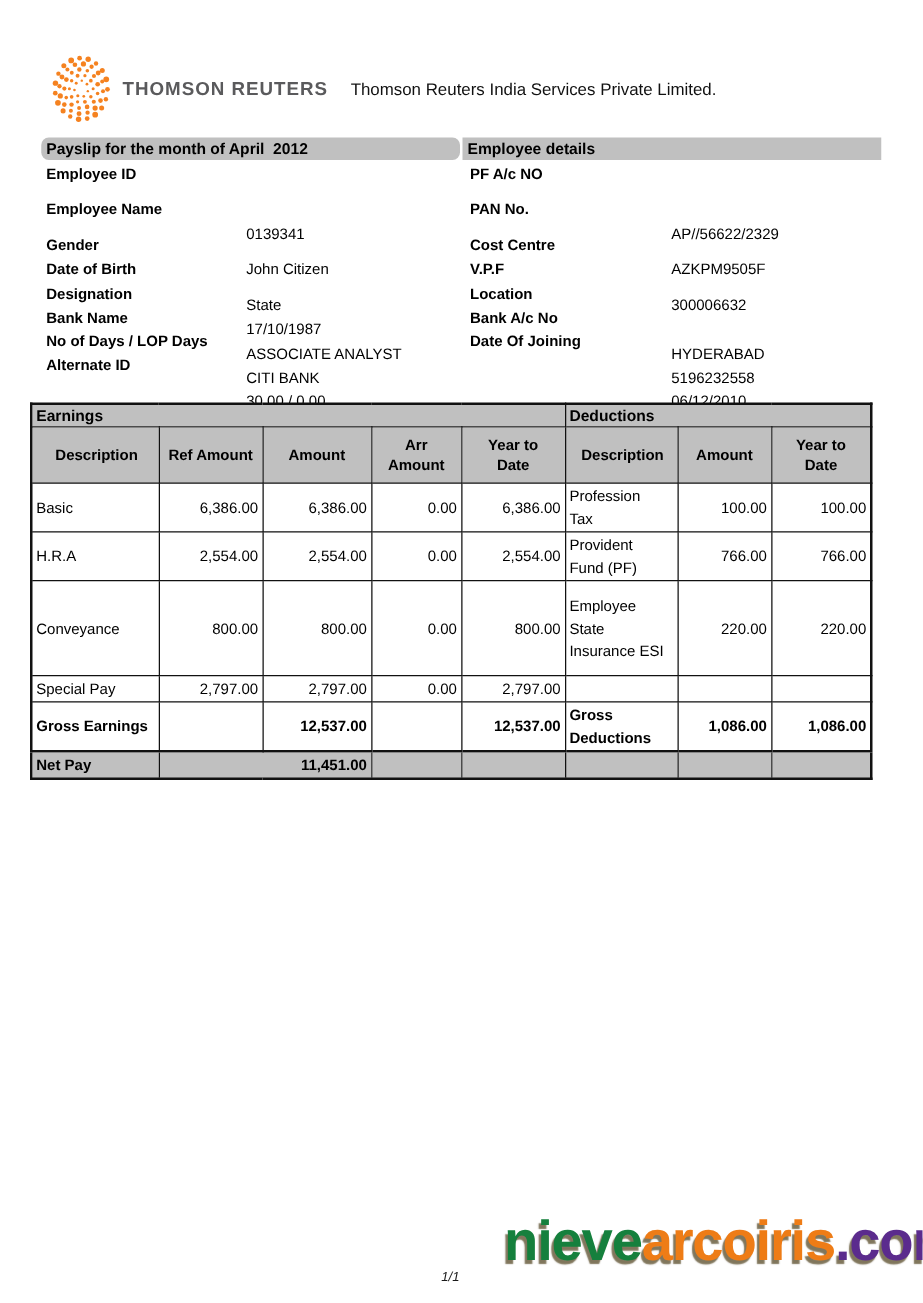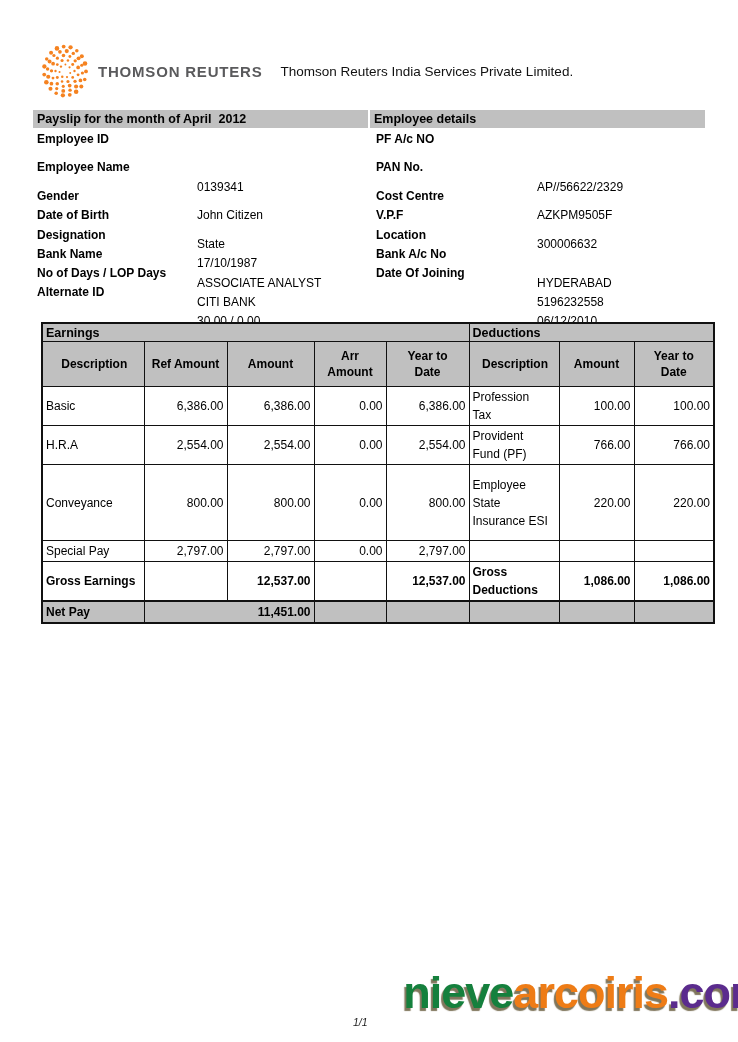--- a/index.html
+++ b/index.html
@@ -9,33 +9,33 @@
   
   .brand{position:absolute;left:40px;top:42px;display:flex;align-items:center;}
   .logo-mark{width:50px;height:58px;}
   .brand-word{margin-left:8px;font-size:15px;font-weight:600;letter-spacing:0.8px;color:#5a5a5c;}
   .company-name{margin-left:18px;font-size:13.5px;color:#111;}
 
   
   .bars{position:absolute;left:33px;top:110px;width:672px;display:flex;}
   .bar{background:#c0c0c0;height:18px;display:flex;align-items:center;font-weight:bold;font-size:12.5px;}
   .bar-label{padding-left:4px;white-space:pre;}
-  .bar-left{width:335px;margin-right:2px;}
+  .bar-left{width:335px;margin-right:2px;border-radius:6px;}
   .bar-right{width:335px;}
 
   
   .details{position:absolute;left:33px;top:132px;width:672px;
            display:grid;grid-template-columns:164px 175px 165px 168px;
            grid-template-rows:28px 29px 19px 20px 19px 19px 19px 19px;
            font-size:12px;line-height:15px;}
   .details .lbl{font-weight:bold;padding-left:4px;}
   .details .val{font-weight:normal;margin-top:48px;}
 
   
-  .paytable{position:absolute;left:41px;top:322px;}
+  .paytable{position:absolute;left:24px;top:322px;}
   table{border-collapse:collapse;table-layout:fixed;width:672px;font-size:12px;
         border:2px solid #111;}
   td,th{border:1px solid #111;overflow:hidden;vertical-align:middle;line-height:18px;}
   tr.sec td{background:#c0c0c0;font-weight:bold;height:15px;line-height:14px;
             text-align:left;padding-left:3px;font-size:12.5px;}
   tr.head th{background:#c0c0c0;font-weight:bold;height:42px;text-align:center;line-height:16px;}
   th.h-desc{text-align:left;padding-left:3px;}
   th.pad{padding:0 8px;}
   td.desc{text-align:left;padding:0 8px 0 3px;}
   td.num{text-align:right;padding-right:3px;}

